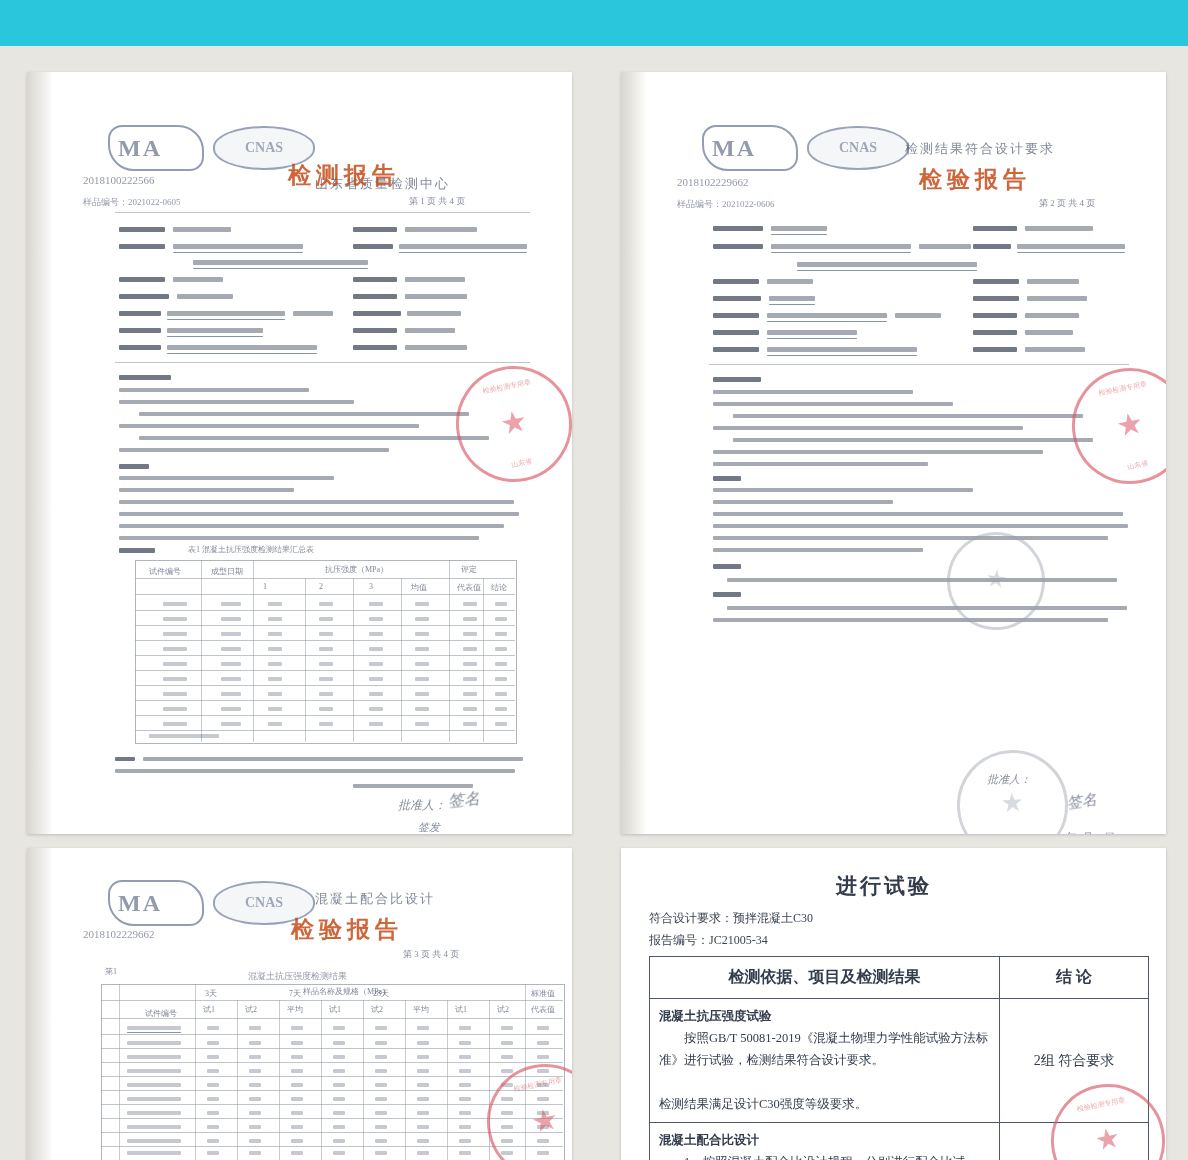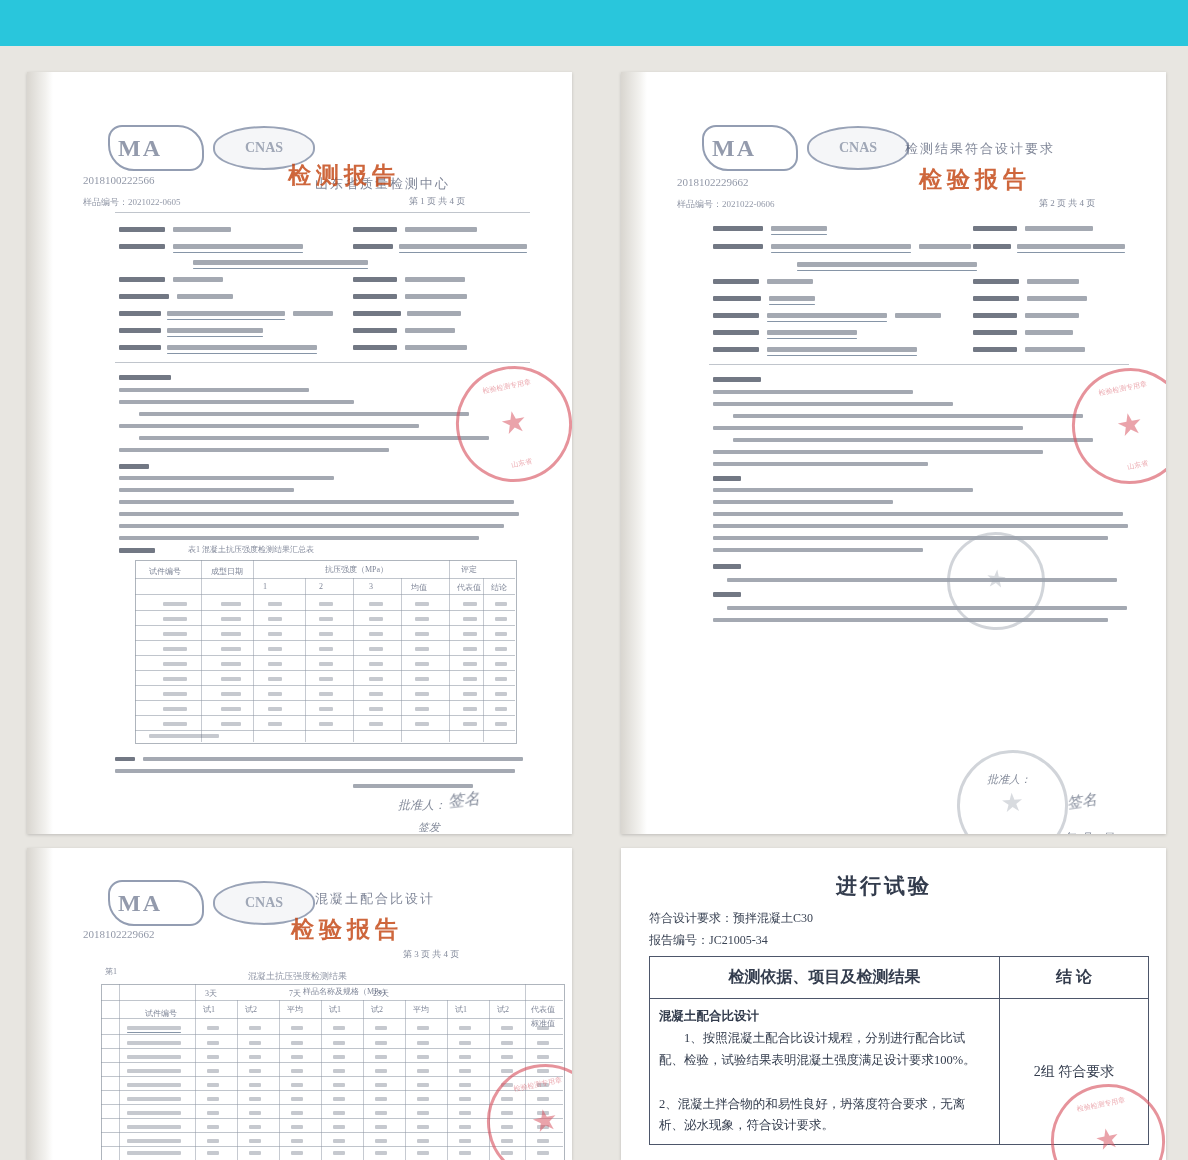--- a/index.html
+++ b/index.html
@@ -582,21 +582,21 @@
       <div class="vrule" style="left:310px; top:152px; height:160px;"></div>
       <div class="vrule" style="left:352px; top:152px; height:160px;"></div>
       <div class="vrule" style="left:394px; top:152px; height:160px;"></div>
       <div class="vrule" style="left:436px; top:152px; height:160px;"></div>
       <div class="vrule" style="left:472px; top:136px; height:176px;"></div>
       <div class="tblnum" style="left:250px; top:138px;">样品名称及规格（MPa）</div>
       <div class="tblnum" style="left:92px; top:160px;">试件编号</div>
       <div class="tblnum" style="left:152px; top:140px;">3天</div>
       <div class="tblnum" style="left:236px; top:140px;">7天</div>
       <div class="tblnum" style="left:320px; top:140px;">28天</div>
-      <div class="tblnum" style="left:478px; top:140px;margin-top:30px;">标准值</div>
+      <div class="tblnum" style="left:478px; top:140px;">标准值</div>
       <div class="tblnum" style="left:150px; top:156px;">试1</div>
       <div class="tblnum" style="left:192px; top:156px;">试2</div>
       <div class="tblnum" style="left:234px; top:156px;">平均</div>
       <div class="tblnum" style="left:276px; top:156px;">试1</div>
       <div class="tblnum" style="left:318px; top:156px;">试2</div>
       <div class="tblnum" style="left:360px; top:156px;">平均</div>
       <div class="tblnum" style="left:402px; top:156px;">试1</div>
       <div class="tblnum" style="left:444px; top:156px;">试2</div>
       <div class="tblnum" style="left:478px; top:156px;">代表值</div>
 
@@ -728,20 +728,29 @@
       <table class="concl" style="left:28px; top:108px; width:500px;">
         <thead>
           <tr>
             <th>检测依据、项目及检测结果</th>
             <th style="width:130px;">结 论</th>
           </tr>
         </thead>
         <tbody>
           <tr>
             <td class="body">
+              <div style="font-weight:bold;">混凝土抗压强度试验</div>
+              <div style="white-space:pre-line; text-indent:2em;">按照GB/T 50081-2019《混凝土物理力学性能试验方法标准》进行试验，检测结果符合设计要求。
+
+检测结果满足设计C30强度等级要求。</div>
+            </td>
+            <td class="res">2组 符合要求</td>
+          </tr>
+          <tr>
+            <td class="body">
               <div style="font-weight:bold;">混凝土配合比设计</div>
               <div style="white-space:pre-line; text-indent:2em;">1、按照混凝土配合比设计规程，分别进行配合比试配、检验，试验结果表明混凝土强度满足设计要求100%。
 
 2、混凝土拌合物的和易性良好，坍落度符合要求，无离析、泌水现象，符合设计要求。</div>
             </td>
             <td class="res">2组 符合要求</td>
           </tr>
         </tbody>
       </table>
 

